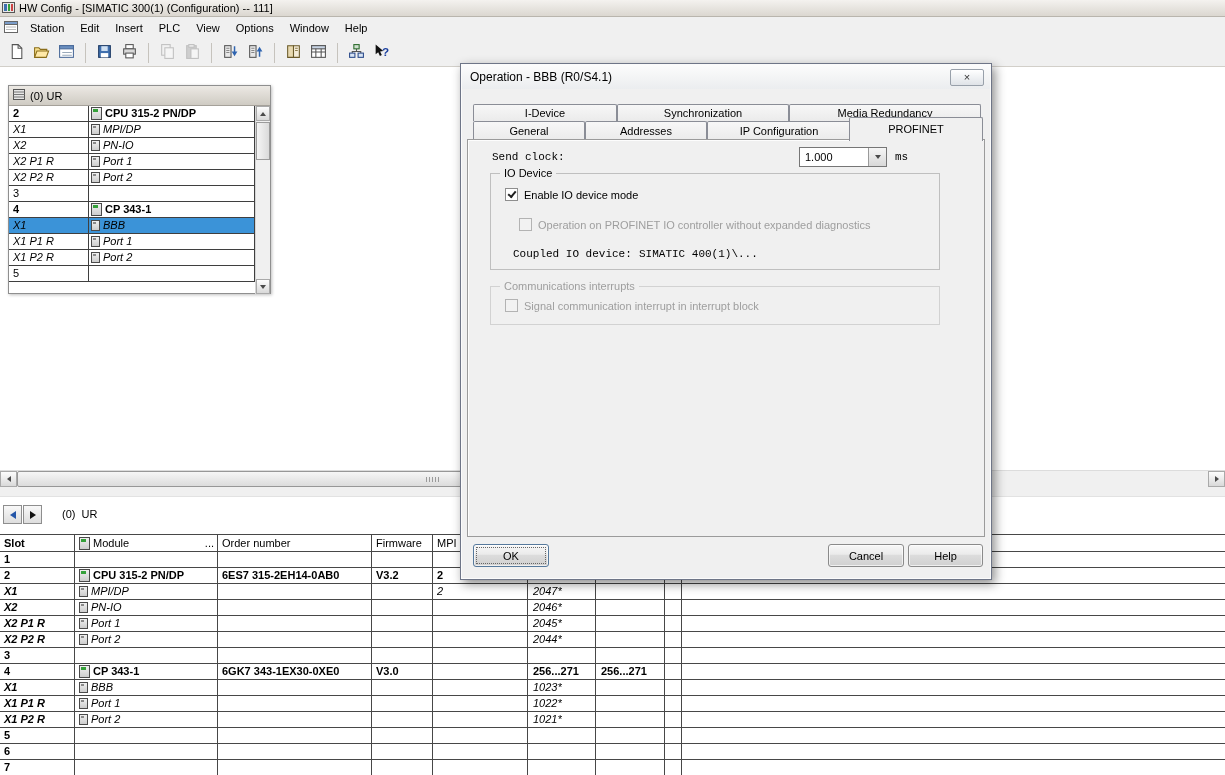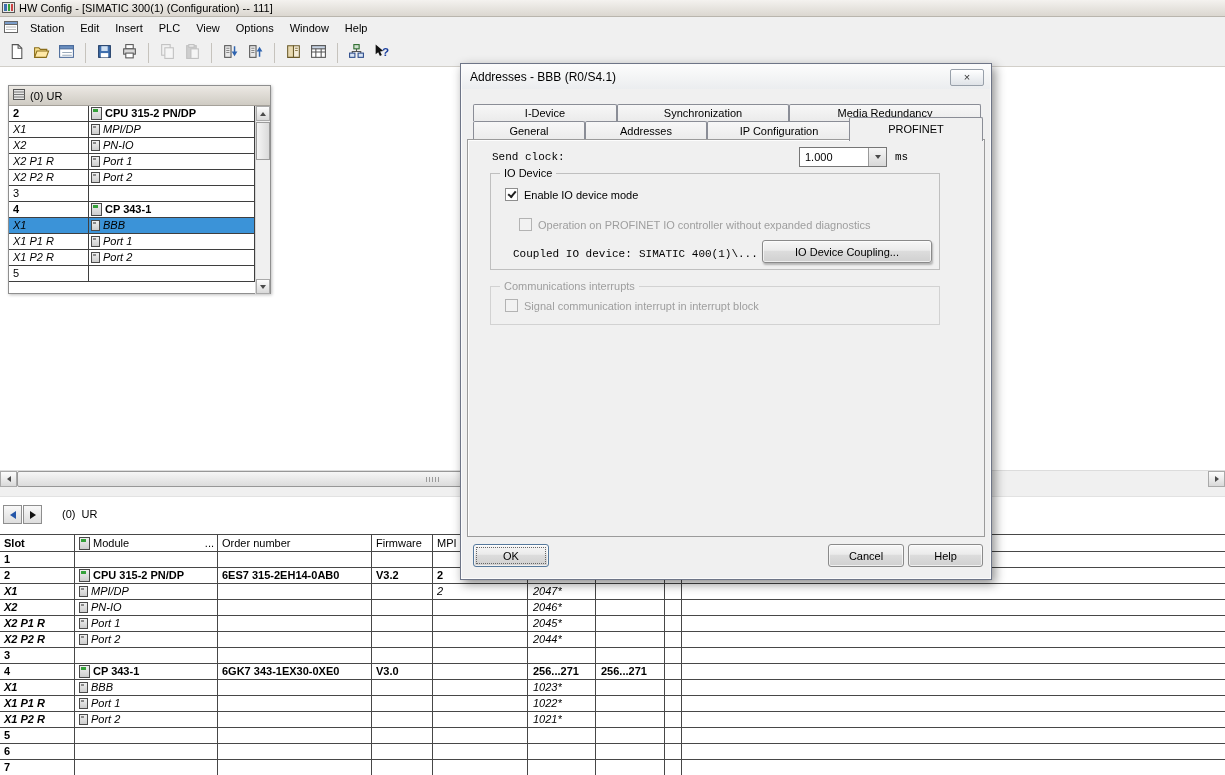--- a/index.html
+++ b/index.html
@@ -600,21 +600,21 @@
             <div class="cell c-qa"></div>
             <div class="cell c-x"></div>
             <div class="cell c-cm"></div>
           </div>
         </div>
     </div>
   </div>
 
   <div id="dialog">
     <div id="dlg-title">
-      <span>Addresses - BBB (R0/S4.1)</span>
+      <span>Operation - BBB (R0/S4.1)</span>
     </div>
     <div id="dlg-close">
       <span>×</span>
     </div>
     <div id="tabs-back">
         <div class="tab tab-back" style="left: 12px; width: 144px;">I-Device</div>
         <div class="tab tab-back" style="left: 156px; width: 172px;">Synchronization</div>
         <div class="tab tab-back" style="left: 328px; width: 192px;">Media Redundancy</div>
       </div>
     <div id="tabs-front">
@@ -639,21 +639,20 @@
         <div class="cbrow" id="cbrow-enable">
           <span class="cb checked"></span>
           <span>Enable IO device mode</span>
         </div>
         <div class="cbrow" id="cbrow-operation">
           <span class="cb dis"></span>
           <span class="gray">Operation on PROFINET IO controller without expanded diagnostics</span>
         </div>
         <span class="lbl" id="coupled-lbl">Coupled IO device:</span>
         <span class="lbl" id="coupled-val">SIMATIC 400(1)\...</span>
-        <button class="btn" id="btn-coupling">IO Device Coupling...</button>
       </div>
 
       <div class="grp" id="grp-comm">
         <span class="grp-title gray">Communications interrupts</span>
         <div class="cbrow" id="cbrow-signal">
           <span class="cb dis"></span>
           <span class="gray">Signal communication interrupt in interrupt block</span>
         </div>
       </div>
     </div>

